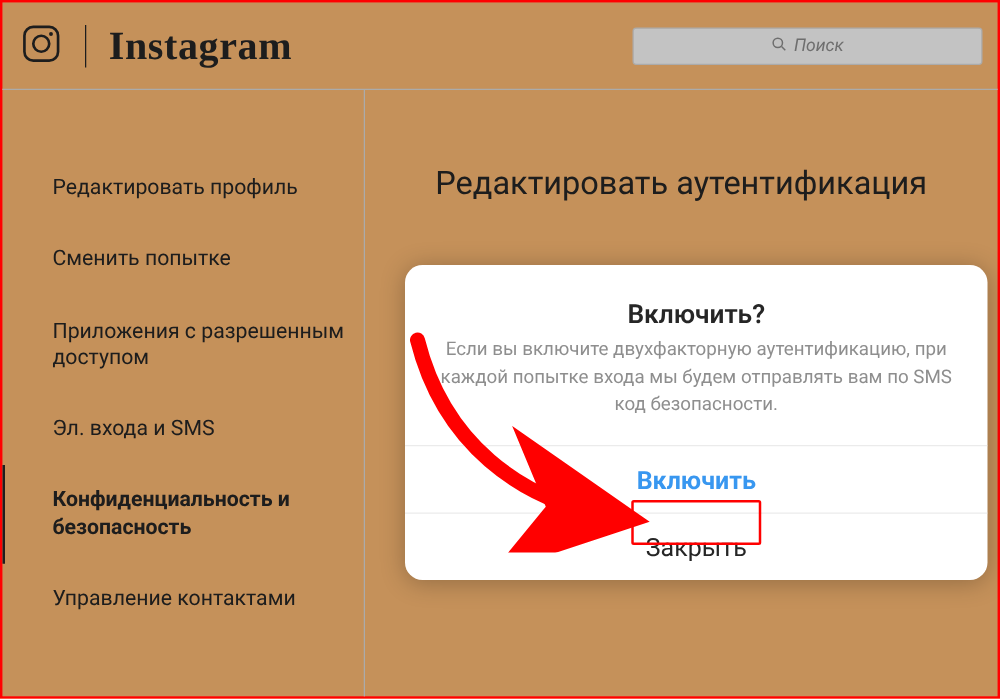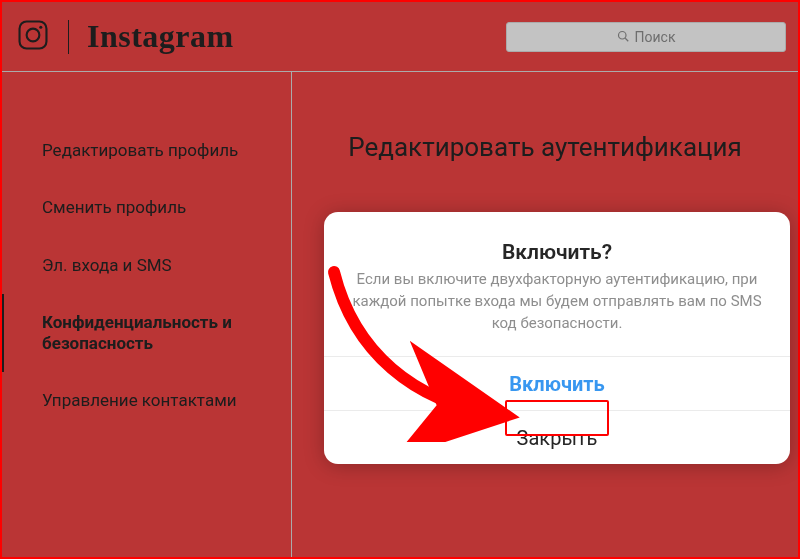--- a/index.html
+++ b/index.html
@@ -1,28 +1,28 @@
 <!DOCTYPE html>
 <html><head>
 <meta charset="utf-8">
 <style>
   * { box-sizing: border-box; margin: 0; padding: 0; }
   html, body { width: 800px; height: 559px; overflow: hidden; font-family: -apple-system, "Segoe UI", Roboto, Helvetica, Arial, sans-serif; }
-  .frame { position: relative; width: 800px; height: 559px; border: 2px solid #ff0000; background: #ef4444; }
+  .frame { position: relative; width: 800px; height: 559px; border: 2px solid #ff0000; background: #fdba74; }
   
   .dimmer { position: absolute; inset: 0; background: rgba(0,0,0,0.22); z-index: 5; pointer-events: none; }
 
   
   .header { height: 70px; border-bottom: 1px solid #dbdbdb; display: flex; align-items: center; padding: 0 12px 0 14px; position: relative; z-index: 1; }
   .logo { display: flex; align-items: center; gap: 16px; }
   .logo-icon { width: 34px; height: 34px; }
   .divider-v { width: 1px; height: 34px; background: #262626; margin: 0 2px; }
   .wordmark { font-family: "Brush Script MT", "Segoe Script", cursive; font-size: 32px; font-weight: 600; letter-spacing: 0.5px; color: #262626; }
   .search-wrap { margin-left: auto; }
-  .search { width: 280px; height: 30px; border: 1px solid #dbdbdb; border-radius: 3px; background: #fafafa; display: flex; align-items: center; justify-content: center; gap: 6px; color: #8e8e8e; font-size: 14px; }
+  .search { width: 280px; height: 30px; border: 1px solid #dbdbdb; border-radius: 3px; background: #fafafa; display: flex; align-items: center; justify-content: center; gap: 6px; color: #8e8e8e; font-size: 14px; font-style: italic; }
   .search svg { width: 12px; height: 12px; }
 
   
   .content { display: flex; position: relative; z-index: 1; height: calc(100% - 70px); }
   .sidebar { width: 290px; border-right: 1px solid #dbdbdb; padding-top: 50px; }
   .side-item { padding: 18px 14px 18px 38px; font-size: 17px; color: #262626; line-height: 1.25; cursor: pointer; border-left: 2px solid transparent; }
   .side-item.active { font-weight: 700; border-left-color: #262626; }
   .main { flex: 1; padding-top: 60px; text-align: center; }
   .page-title { font-size: 26px; font-weight: 400; color: #262626; }
 
@@ -70,21 +70,22 @@
           </svg>
         </span>
         <span>Поиск</span>
       </div>
     </div>
   </div>
 
   <div class="content">
     <div class="sidebar">
       <div class="side-item"><span>Редактировать профиль</span></div>
-      <div class="side-item"><span>Сменить профиль</span></div>
+      <div class="side-item"><span>Сменить попытке</span></div>
+      <div class="side-item"><span>Приложения с разрешенным доступом</span></div>
       <div class="side-item"><span>Эл. входа и SMS</span></div>
       <div class="side-item active"><span>Конфиденциальность и безопасность</span></div>
       <div class="side-item"><span>Управление контактами</span></div>
     </div>
     <div class="main">
       <div class="page-title">Редактировать аутентификация</div>
     </div>
   </div>
 
   <div class="dimmer"></div>

